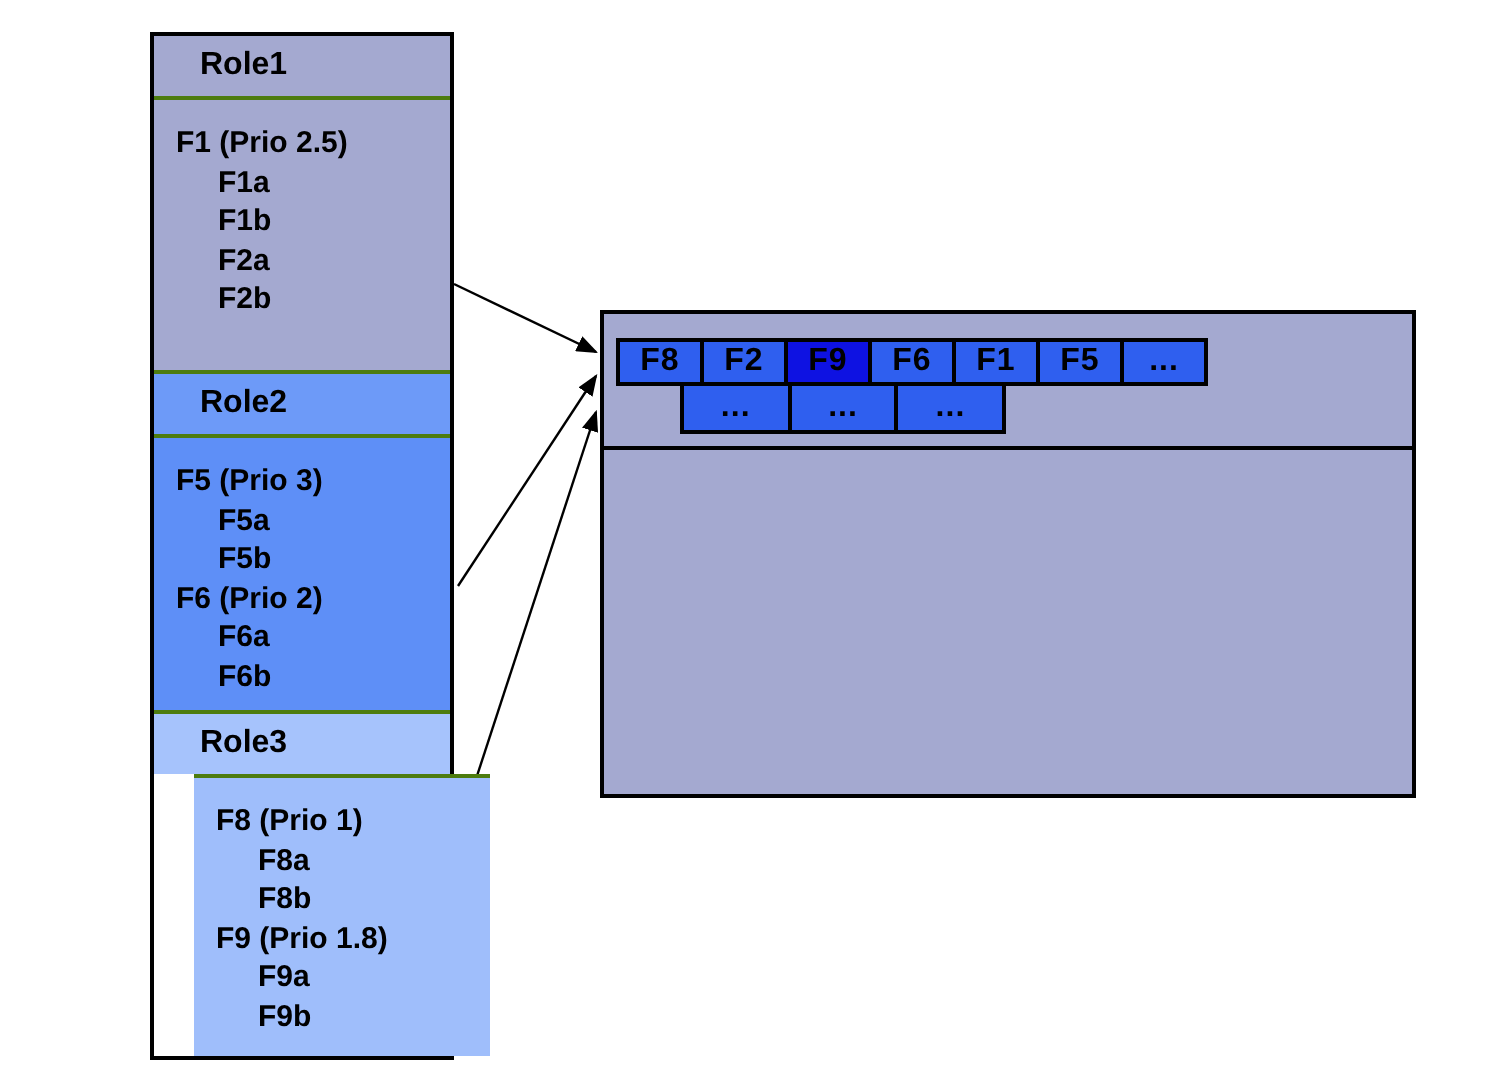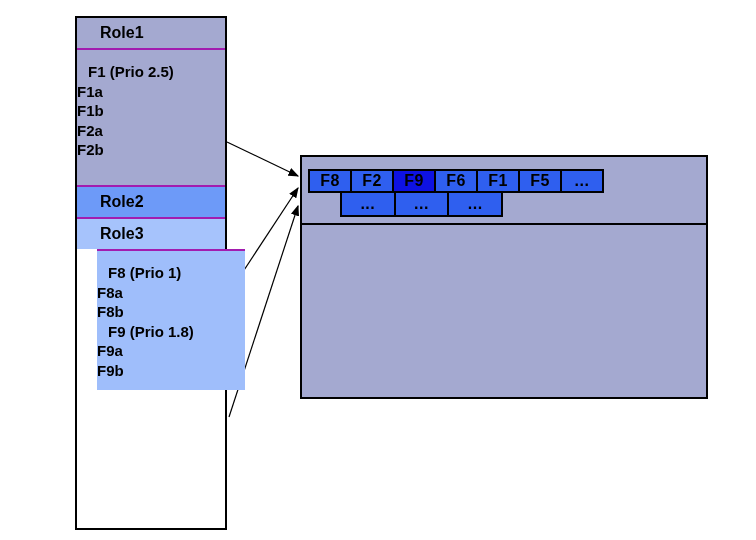--- a/index.html
+++ b/index.html
@@ -7,32 +7,32 @@
     position:relative;width:756px;height:540px;background:#ffffff;
     font-family:"Liberation Sans",sans-serif;font-weight:bold;color:#000;
     overflow:hidden;
   }
   
   .role-stack{
     position:absolute;left:75px;top:16px;width:152px;height:514px;
     border:2px solid #000;box-sizing:border-box;
   }
   .sect{box-sizing:border-box;width:100%;}
-  .sect + .sect{border-top:2px solid #a21caf;}
+  .sect + .sect{border-top:2px solid #4d7c0f;}
   .role-header{display:flex;align-items:center;padding-left:23px;font-size:16px;}
   .h1{height:30px;background:#A4A9D0;}
   .b1{height:137px;background:#A4A9D0;}
   .h2{height:32px;background:#6D9AF8;}
   .b2{height:138px;background:#5E8FF7;}
   .h3{height:32px;background:#A6C3FC;}
   .b3{height:141px;background:#9FBEFB;margin-left:20px;}
   .role-body{padding-top:12px;font-size:15px;}
   .fline{height:19.5px;line-height:19.5px;white-space:nowrap;}
   .ind1{padding-left:11px;}
-  .ind2{}
+  .ind2{padding-left:32px;}
   
   .panel{
     position:absolute;left:300px;top:155px;width:408px;height:244px;
     background:#A4A9D0;border:2px solid #000;box-sizing:border-box;
   }
   .panel-divider{
     position:absolute;left:0;top:66px;width:100%;height:0;
     border-top:2px solid #000;
   }
   
@@ -76,20 +76,28 @@
       <div class="fline ind1">F1 (Prio 2.5)</div>
       <div class="fline ind2">F1a</div>
       <div class="fline ind2">F1b</div>
       <div class="fline ind2">F2a</div>
       <div class="fline ind2">F2b</div>
     </div>
 
     <div class="sect role-header h2">
       <span>Role2</span>
     </div>
+    <div class="sect role-body b2">
+      <div class="fline ind1">F5 (Prio 3)</div>
+      <div class="fline ind2">F5a</div>
+      <div class="fline ind2">F5b</div>
+      <div class="fline ind1">F6 (Prio 2)</div>
+      <div class="fline ind2">F6a</div>
+      <div class="fline ind2">F6b</div>
+    </div>
 
     <div class="sect role-header h3">
       <span>Role3</span>
     </div>
     <div class="sect role-body b3">
       <div class="fline ind1">F8 (Prio 1)</div>
       <div class="fline ind2">F8a</div>
       <div class="fline ind2">F8b</div>
       <div class="fline ind1">F9 (Prio 1.8)</div>
       <div class="fline ind2">F9a</div>

